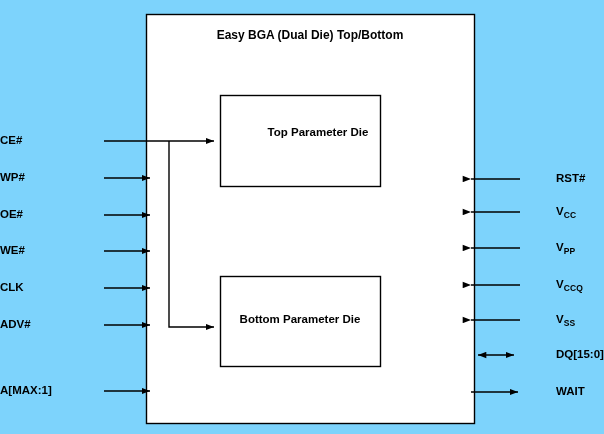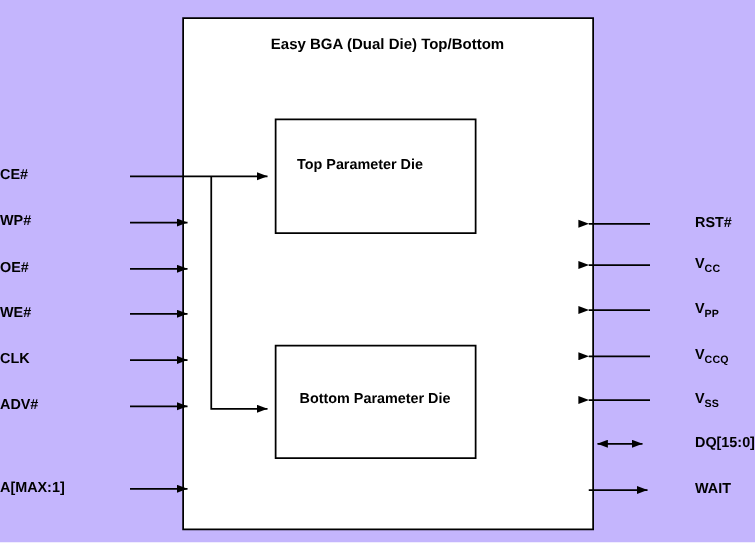--- a/index.html
+++ b/index.html
@@ -4,21 +4,21 @@
 <style>
   html, body {
     margin: 0;
     padding: 0;
     background: #ffffff;
   }
   #canvas {
     position: relative;
     width: 604px;
     height: 434px;
-    background: #c4b5fd;
+    background: #7dd3fc;
     font-family: "Liberation Sans", sans-serif;
     overflow: hidden;
   }
   #diagram-svg {
     position: absolute;
     top: 0;
     left: 0;
   }
   .lbl {
     position: absolute;
@@ -109,21 +109,21 @@
       <path d="M520,320 L471,320" stroke="#000000" stroke-width="1.4" fill="none" marker-end="url(#arrL)"></path>
       <path d="M478,355 L514,355" stroke="#000000" stroke-width="1.4" fill="none" marker-start="url(#arrL)" marker-end="url(#arrR)"></path>
       <path d="M471,392 L518,392" stroke="#000000" stroke-width="1.4" fill="none" marker-end="url(#arrR)"></path>
     </g>
   </svg>
 
   <div class="box-title" style="left:160px; top:27px; width:300px;">
     <div>Easy BGA (Dual Die) Top/Bottom</div>
   </div>
 
-  <div class="die-label" style="left:288px; top:132px;">Top Parameter Die</div>
+  <div class="die-label" style="left:318px; top:132px;">Top Parameter Die</div>
   <div class="die-label" style="left:300px; top:319px;">Bottom Parameter Die</div>
 
   <div class="lbl lbl-left" style="left:0px; top:141px; width:96px;">CE#</div>
   <div class="lbl lbl-left" style="left:0px; top:178px; width:96px;">WP#</div>
   <div class="lbl lbl-left" style="left:0px; top:215px; width:96px;">OE#</div>
   <div class="lbl lbl-left" style="left:0px; top:251px; width:96px;">WE#</div>
   <div class="lbl lbl-left" style="left:0px; top:288px; width:96px;">CLK</div>
   <div class="lbl lbl-left" style="left:0px; top:325px; width:96px;">ADV#</div>
   <div class="lbl lbl-left" style="left:0px; top:391px; width:96px;">A[MAX:1]</div>
 

